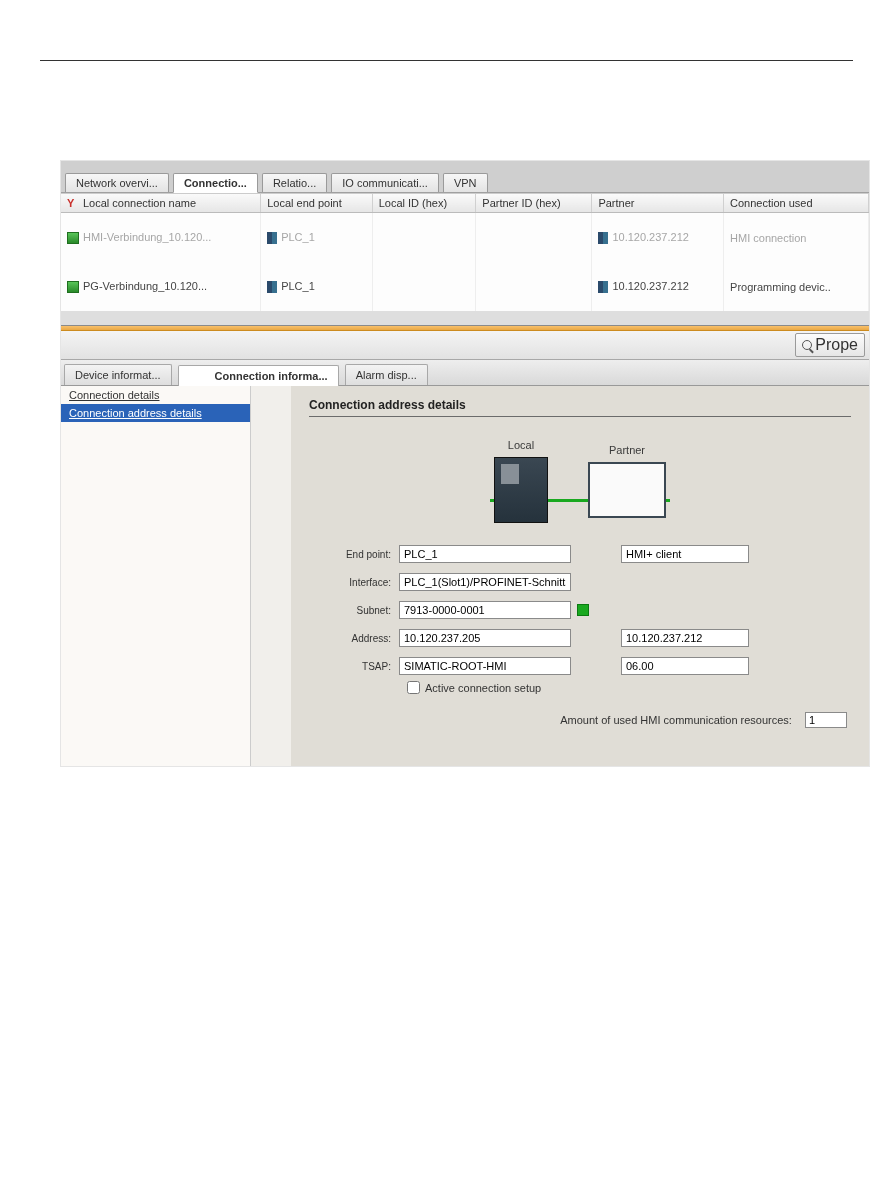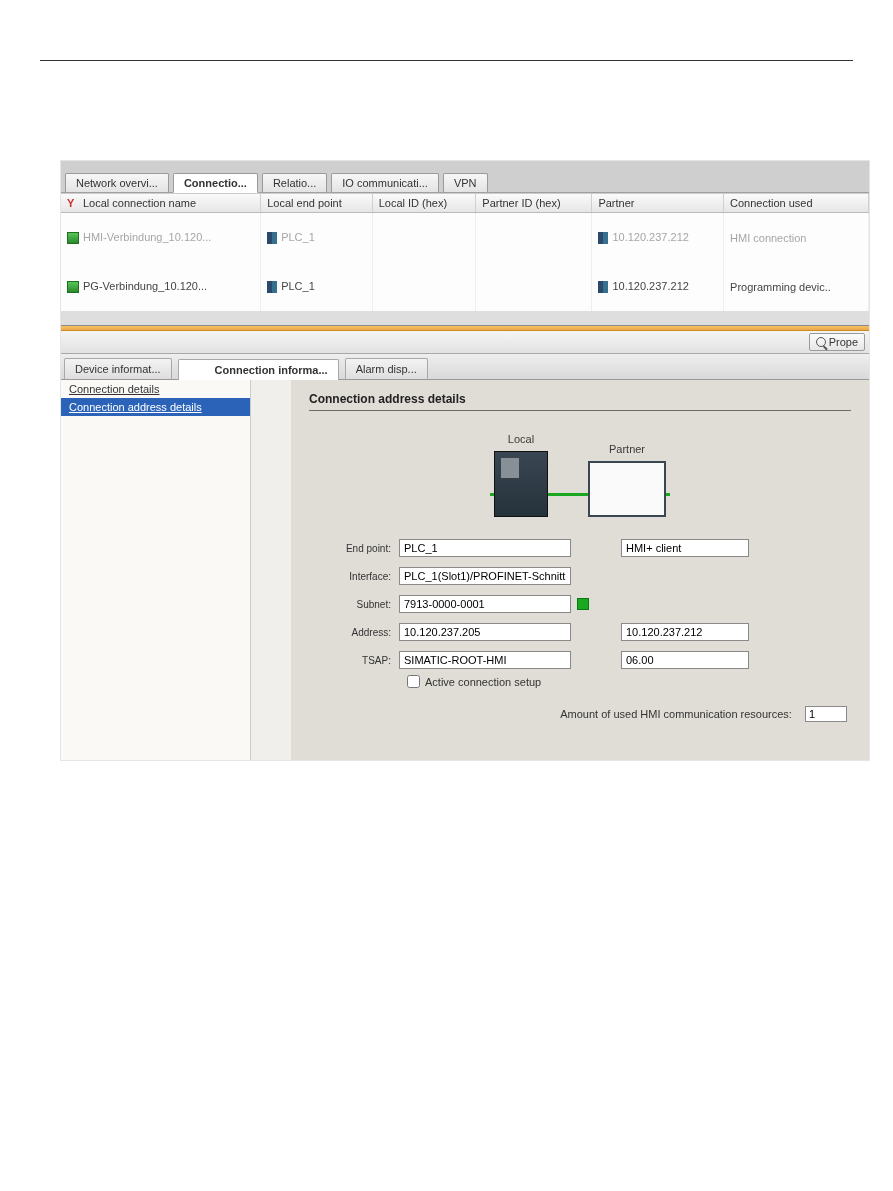--- a/index.html
+++ b/index.html
@@ -102,21 +102,21 @@
   .prop-strip {
     background: linear-gradient(#f4f4f4,#e2e2e2);
     border-bottom: 1px solid #a8a8a8;
     text-align: right;
     padding: 2px 4px;
   }
   .prop-btn {
     display: inline-flex; align-items:center;
     border: 1px solid #9a9a9a;
     background: linear-gradient(#fcfcfc,#e6e6e6);
-    padding: 2px 6px; font-size: 11px;
+    padding: 2px 6px; font-size: 16px;
     border-radius: 2px; cursor: pointer;
   }
   .prop-btn .mag {
     display:inline-block; width:10px; height:10px;
     border:1.5px solid #555; border-radius:50%;
     margin-right:3px; position:relative;
   }
   .prop-btn .mag::after {
     content:""; position:absolute; width:5px; height:1.5px;
     background:#555; bottom:-2px; right:-3px; transform:rotate(45deg);
@@ -173,21 +173,21 @@
     font-size: 12px;
     color: #222;
     padding-bottom: 4px;
     border-bottom: 1.5px solid #6b6b6b;
     margin-bottom: 22px;
   }
   .diagram {
     display: flex;
     justify-content: center;
     gap: 40px;
-    align-items: flex-end;
+    align-items: center;
     margin-bottom: 22px;
     position: relative;
   }
   .dev-col { text-align: center; }
   .dev-label { font-size: 11px; margin-bottom: 6px; color:#3a3a3a; }
   .dev-box-plc {
     width: 54px; height: 66px;
     background: linear-gradient(#3a4752,#25323c);
     border: 1px solid #111;
     margin: 0 auto;

